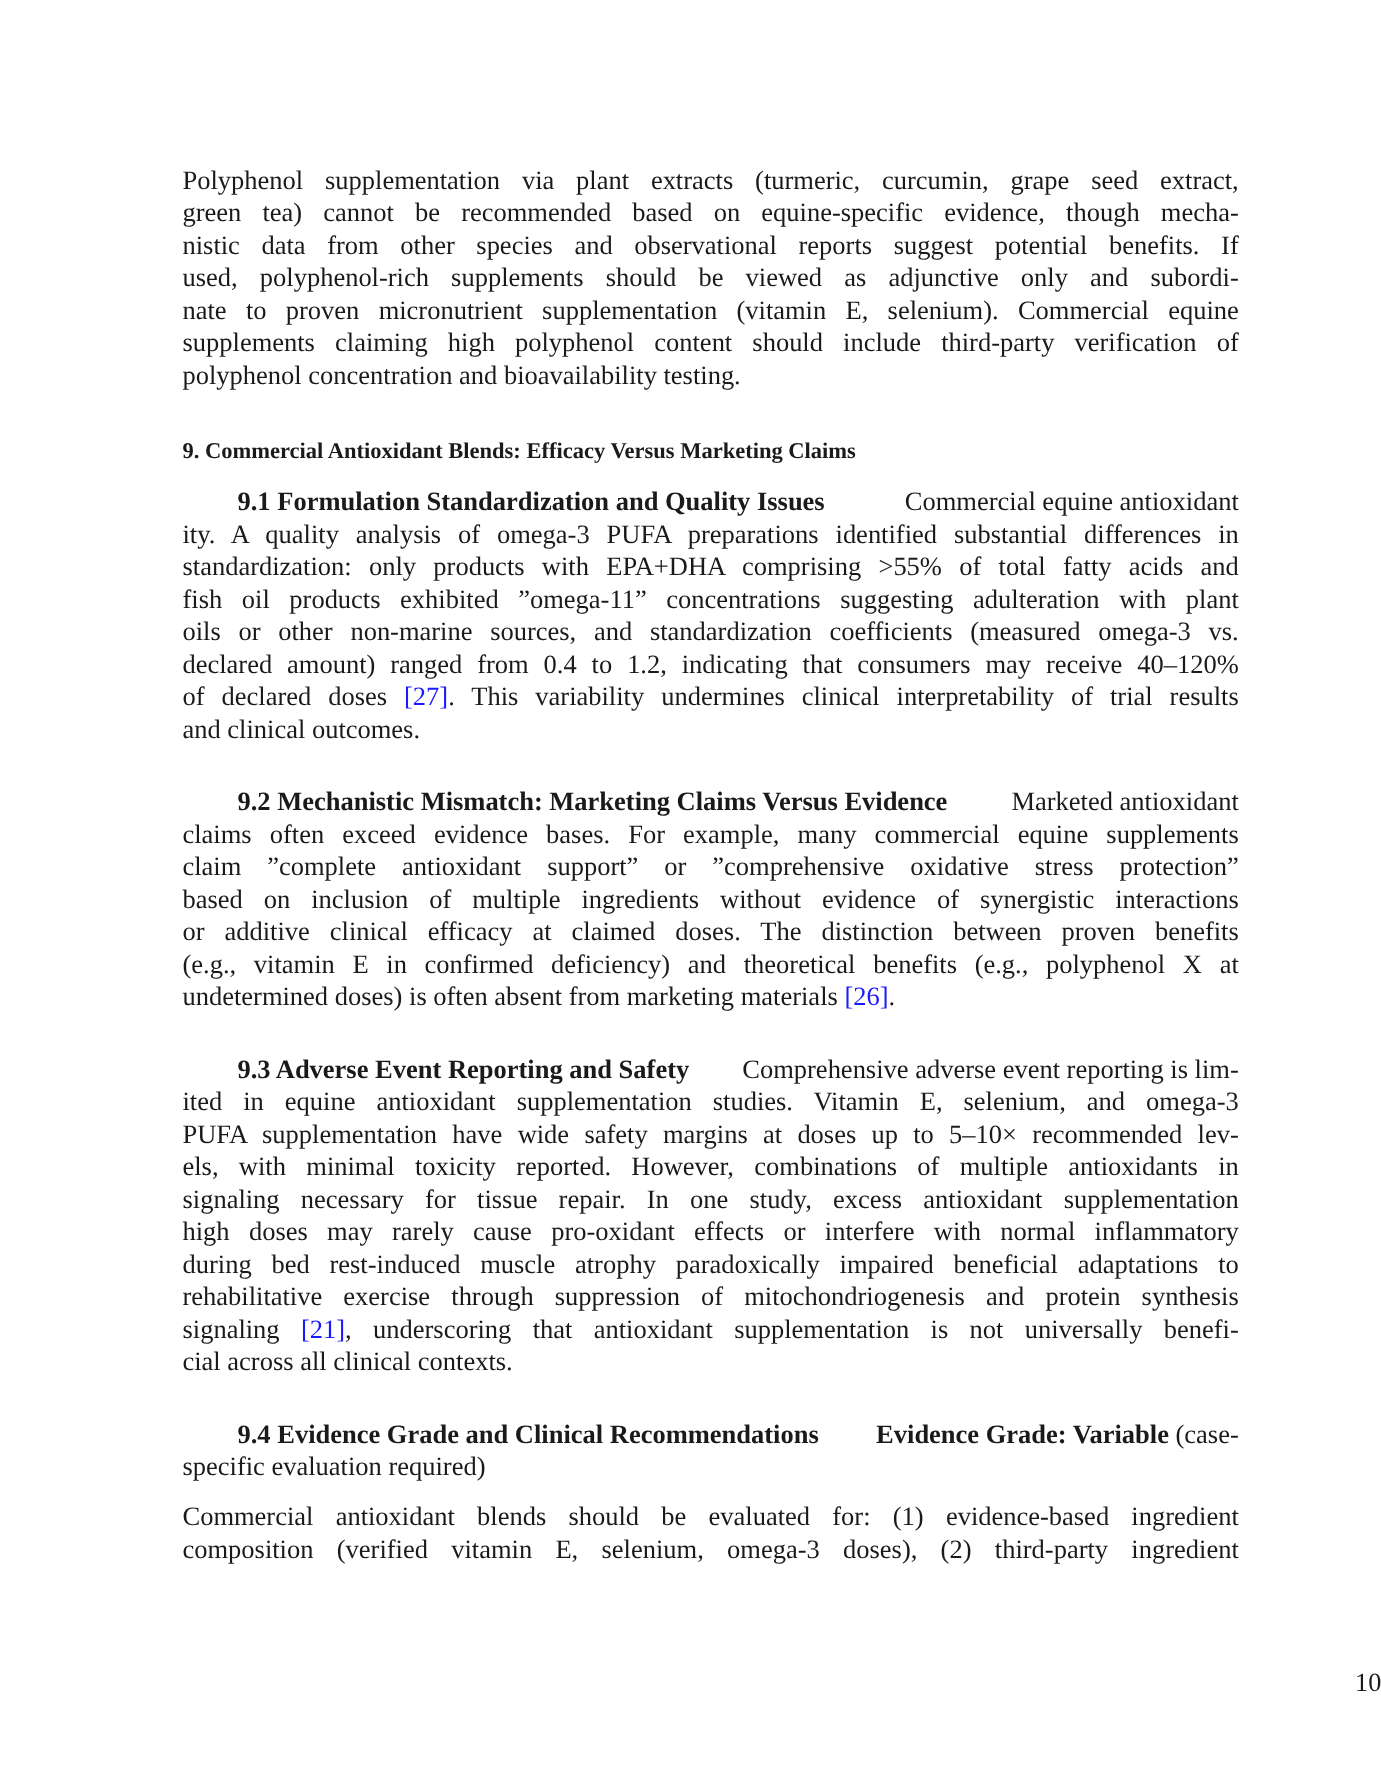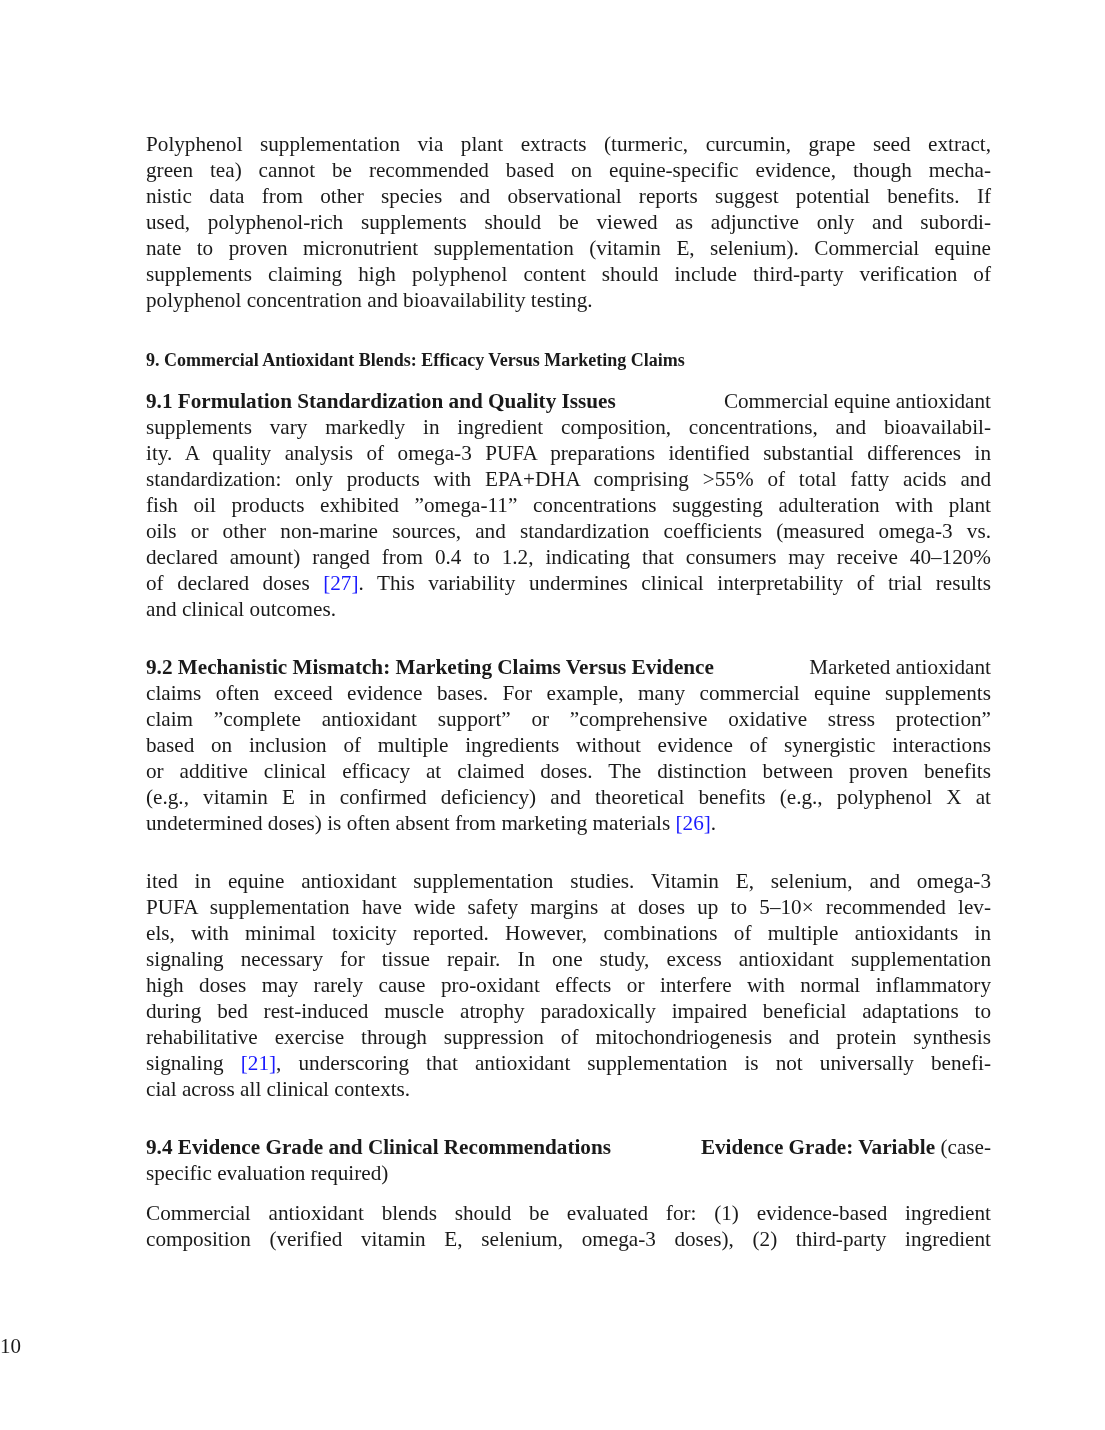--- a/index.html
+++ b/index.html
@@ -8,27 +8,27 @@
     position: absolute; left: 146px; top: 131px; width: 845px;
     font-family: "Liberation Serif", "DejaVu Serif", serif;
     font-size: 21.2px; color: #1a1a1a;
   }
   .para { margin: 0; }
   .line {
     display: block; height: 26px; line-height: 26px;
     text-align: justify; text-align-last: justify; white-space: nowrap;
   }
   .line.last { text-align-last: left; }
-  .jl { display: flex; justify-content: space-between; }
+  .jl { display: flex; justify-content: space-between; margin-left: 44px; }
   .jl > span { white-space: pre; }
   .b { font-weight: bold; }
   .cite { color: #1a1aff; cursor: pointer; text-decoration: none; }
   .section-title { font-weight: bold; font-size: 18px; height: 26px; line-height: 26px; }
   .pagenum {
-    position: absolute; top: 1334px; left: 0; width: 1105px; text-align: left;
+    position: absolute; top: 1334px; left: 0; width: 1105px; text-align: right;
     font-family: "Liberation Serif", "DejaVu Serif", serif; font-size: 21px; color: #1a1a1a;
   }
 </style>
 </head>
 <body>
 
 <div class="page">
 
   <div class="para" style="height:182px;">
     <span class="line">Polyphenol supplementation via plant extracts (turmeric, curcumin, grape seed extract,</span>
@@ -42,21 +42,20 @@
 
   <div style="height:34px;"></div>
   <div class="section-title">9. Commercial Antioxidant Blends: Efficacy Versus Marketing Claims</div>
   <div style="height:15px;"></div>
 
   <div class="para">
     <span class="line jl">
       <span class="b">9.1 Formulation Standardization and Quality Issues</span>
       <span>Commercial equine antioxidant</span>
     </span>
-    <span class="line">supplements vary markedly in ingredient composition, concentrations, and bioavailabil-</span>
     <span class="line">ity. A quality analysis of omega-3 PUFA preparations identified substantial differences in</span>
     <span class="line">standardization: only products with EPA+DHA comprising &gt;55% of total fatty acids and</span>
     <span class="line">fish oil products exhibited ”omega-11” concentrations suggesting adulteration with plant</span>
     <span class="line">oils or other non-marine sources, and standardization coefficients (measured omega-3 vs.</span>
     <span class="line">declared amount) ranged from 0.4 to 1.2, indicating that consumers may receive 40–120%</span>
     <span class="line"><span>of declared doses </span><a class="cite">[27]</a><span>. This variability undermines clinical interpretability of trial results</span></span>
     <span class="line last">and clinical outcomes.</span>
   </div>
 
   <div style="height:32px;"></div>
@@ -70,20 +69,24 @@
     <span class="line">claim ”complete antioxidant support” or ”comprehensive oxidative stress protection”</span>
     <span class="line">based on inclusion of multiple ingredients without evidence of synergistic interactions</span>
     <span class="line">or additive clinical efficacy at claimed doses.  The distinction between proven benefits</span>
     <span class="line">(e.g., vitamin E in confirmed deficiency) and theoretical benefits (e.g., polyphenol X at</span>
     <span class="line last"><span>undetermined doses) is often absent from marketing materials </span><a class="cite">[26]</a><span>.</span></span>
   </div>
 
   <div style="height:32px;"></div>
 
   <div class="para">
+    <span class="line jl">
+      <span class="b">9.3 Adverse Event Reporting and Safety</span>
+      <span>Comprehensive adverse event reporting is lim-</span>
+    </span>
     <span class="line">ited in equine antioxidant supplementation studies.  Vitamin E, selenium, and omega-3</span>
     <span class="line">PUFA supplementation have wide safety margins at doses up to 5–10× recommended lev-</span>
     <span class="line">els, with minimal toxicity reported.  However, combinations of multiple antioxidants in</span>
     <span class="line">signaling necessary for tissue repair.  In one study, excess antioxidant supplementation</span>
     <span class="line">high doses may rarely cause pro-oxidant effects or interfere with normal inflammatory</span>
     <span class="line">during bed rest-induced muscle atrophy paradoxically impaired beneficial adaptations to</span>
     <span class="line">rehabilitative exercise through suppression of mitochondriogenesis and protein synthesis</span>
     <span class="line"><span>signaling </span><a class="cite">[21]</a><span>, underscoring that antioxidant supplementation is not universally benefi-</span></span>
     <span class="line last">cial across all clinical contexts.</span>
   </div>

